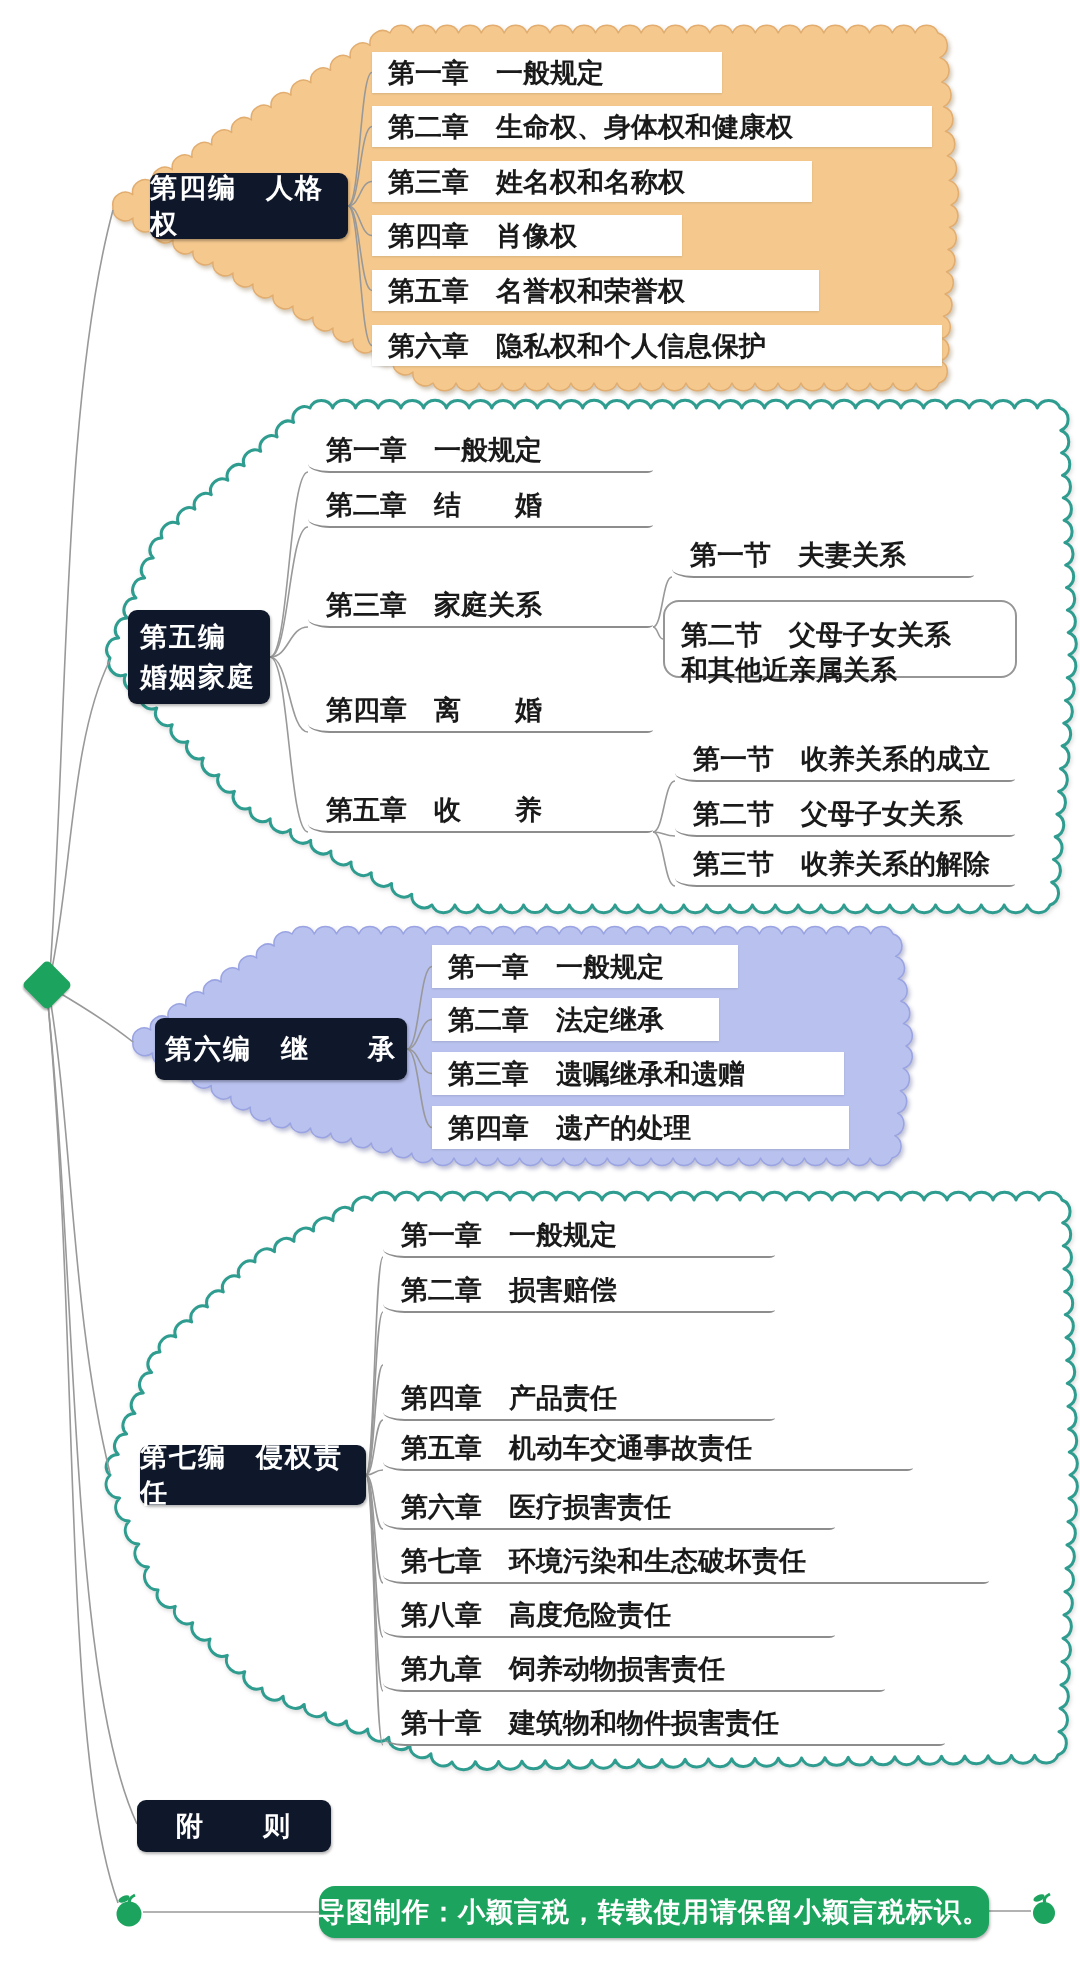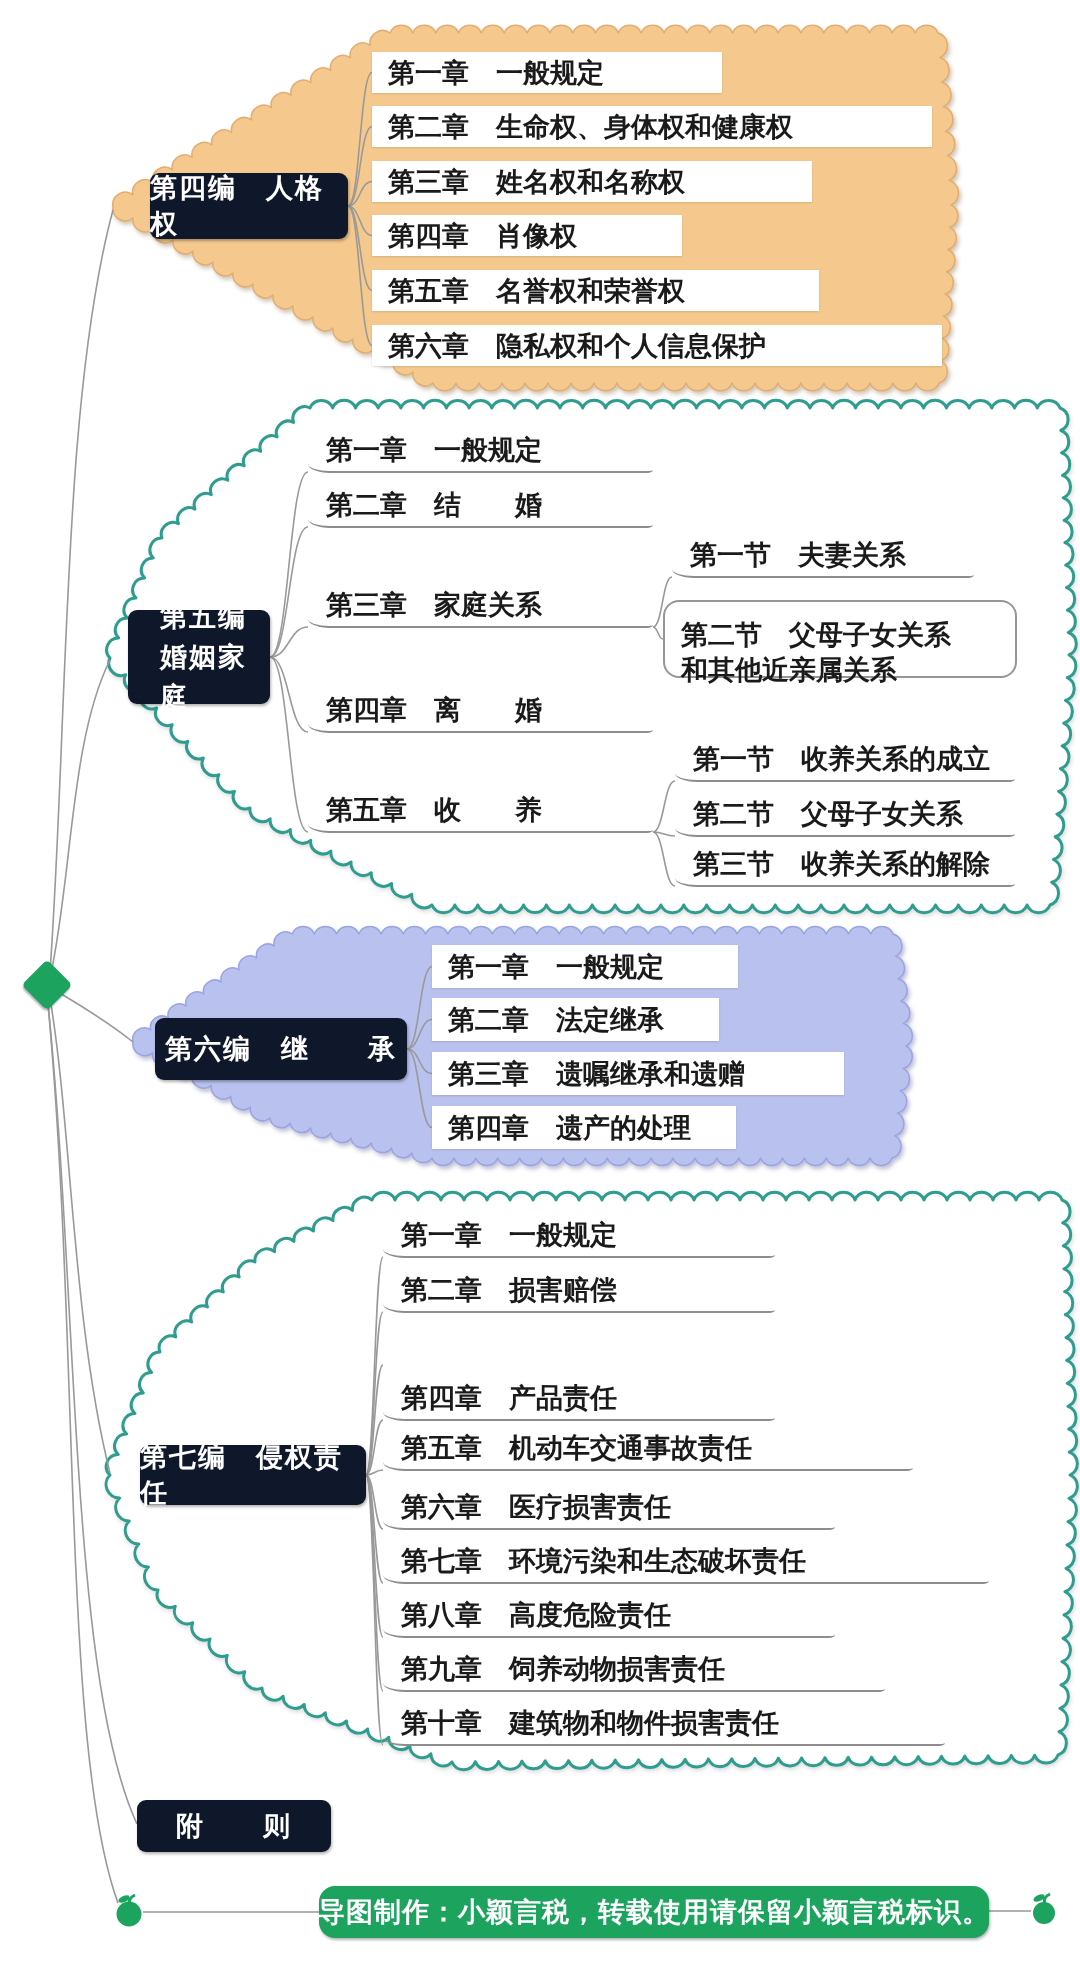--- a/index.html
+++ b/index.html
@@ -3,21 +3,21 @@
 <meta charset="utf-8">
 <style>
   html,body{margin:0;padding:0;background:#fff;}
   .canvas{position:relative;width:1080px;height:1966px;background:#fff;overflow:hidden;
           font-family:"Liberation Sans","DejaVu Sans",sans-serif;}
   #art{position:absolute;left:0;top:0;z-index:1;}
   #rows{position:absolute;left:0;top:0;width:100%;height:100%;z-index:2;}
   .gnode{position:absolute;background:#0f172a;color:#fff;font-weight:700;border-radius:9px;
          display:flex;align-items:center;justify-content:center;font-size:27px;letter-spacing:2px;
          box-shadow:1px 2px 3px rgba(0,0,0,.3);white-space:pre-line;z-index:3;box-sizing:border-box;}
-  .gnode.l{justify-content:flex-start;padding-left:32px;line-height:40px;}
+  .gnode.l{justify-content:flex-start;padding-left:12px;line-height:40px;}
   #n0{left:150px;top:173px;width:198px;height:66px;}
   #n1{left:128px;top:610px;width:142px;height:94px;}
   #n2{left:155px;top:1018px;width:252px;height:62px;}
   #n3{left:140px;top:1445px;width:226px;height:60px;}
   #appendix{left:137px;top:1800px;width:194px;height:52px;}
   .gbar{position:absolute;left:319px;top:1886px;width:670px;height:52px;background:#1ca35e;
         border-radius:16px;color:#fff;font-weight:700;font-size:27px;display:flex;align-items:center;
         justify-content:center;letter-spacing:1px;box-shadow:1px 2px 3px rgba(0,0,0,.3);z-index:3;white-space:pre;}
   .diamond{position:absolute;left:29px;top:967px;width:36px;height:36px;background:#1ca35e;
            transform:rotate(45deg);border-radius:5px;box-shadow:1px 2px 2px rgba(0,0,0,.3);z-index:3;}
@@ -99,21 +99,21 @@
       <div class="sbox" style="left: 663px; top: 600px; width: 354px; height: 78px;">第二节　父母子女关系
 和其他近亲属关系</div>
       <div class="lrow" style="left: 308px; top: 695px; width: 345px;">第四章　离　　婚</div>
       <div class="lrow" style="left: 308px; top: 795px; width: 345px;">第五章　收　　养</div>
       <div class="lrow" style="left: 675px; top: 744px; width: 340px;">第一节　收养关系的成立</div>
       <div class="lrow" style="left: 675px; top: 799px; width: 340px;">第二节　父母子女关系</div>
       <div class="lrow" style="left: 675px; top: 849px; width: 340px;">第三节　收养关系的解除</div>
       <div class="brow" style="left: 432px; top: 945px; width: 306px; height: 43px;">第一章　一般规定</div>
       <div class="brow" style="left: 432px; top: 998px; width: 287px; height: 43px;">第二章　法定继承</div>
       <div class="brow" style="left: 432px; top: 1052px; width: 412px; height: 43px;">第三章　遗嘱继承和遗赠</div>
-      <div class="brow" style="left: 432px; top: 1106px; width: 304px; height: 43px;">第四章　遗产的处理</div>
+      <div class="brow" style="left: 432px; top: 1106px; width: 417px; height: 43px;">第四章　遗产的处理</div>
       <div class="lrow" style="left: 383px; top: 1220px; width: 392px;">第一章　一般规定</div>
       <div class="lrow" style="left: 383px; top: 1275px; width: 392px;">第二章　损害赔偿</div>
       <div class="lrow" style="left: 383px; top: 1383px; width: 392px;">第四章　产品责任</div>
       <div class="lrow" style="left: 383px; top: 1433px; width: 530px;">第五章　机动车交通事故责任</div>
       <div class="lrow" style="left: 383px; top: 1492px; width: 452px;">第六章　医疗损害责任</div>
       <div class="lrow" style="left: 383px; top: 1546px; width: 606px;">第七章　环境污染和生态破坏责任</div>
       <div class="lrow" style="left: 383px; top: 1600px; width: 452px;">第八章　高度危险责任</div>
       <div class="lrow" style="left: 383px; top: 1654px; width: 502px;">第九章　饲养动物损害责任</div>
       <div class="lrow" style="left: 383px; top: 1708px; width: 562px;">第十章　建筑物和物件损害责任</div>
     </div>

